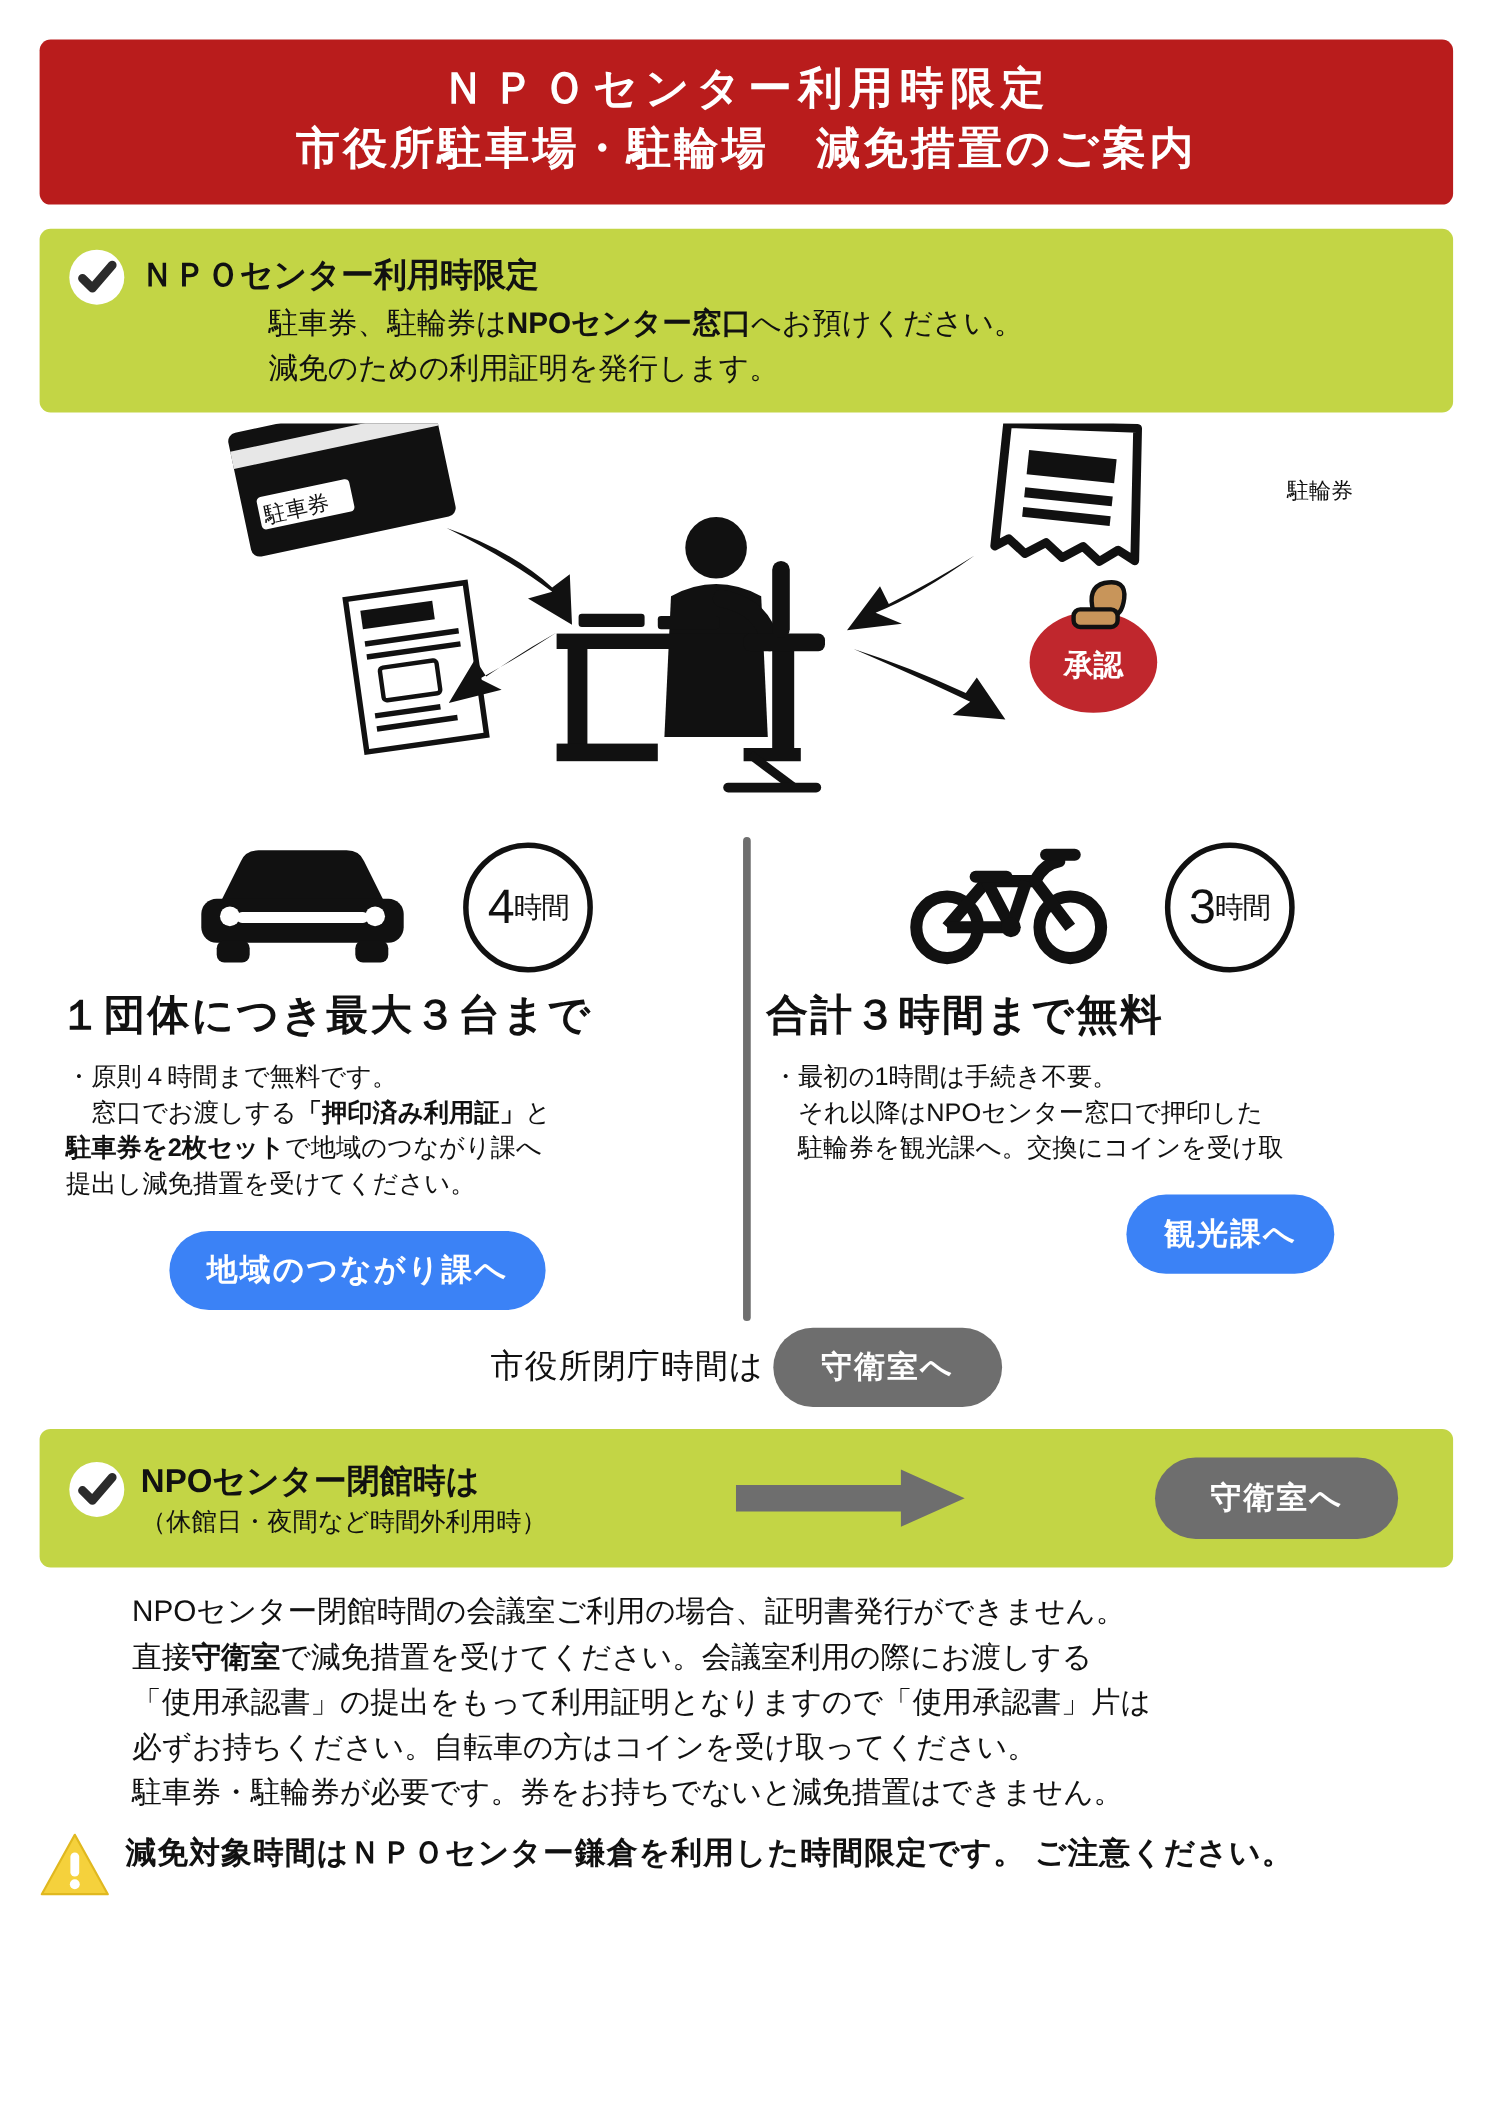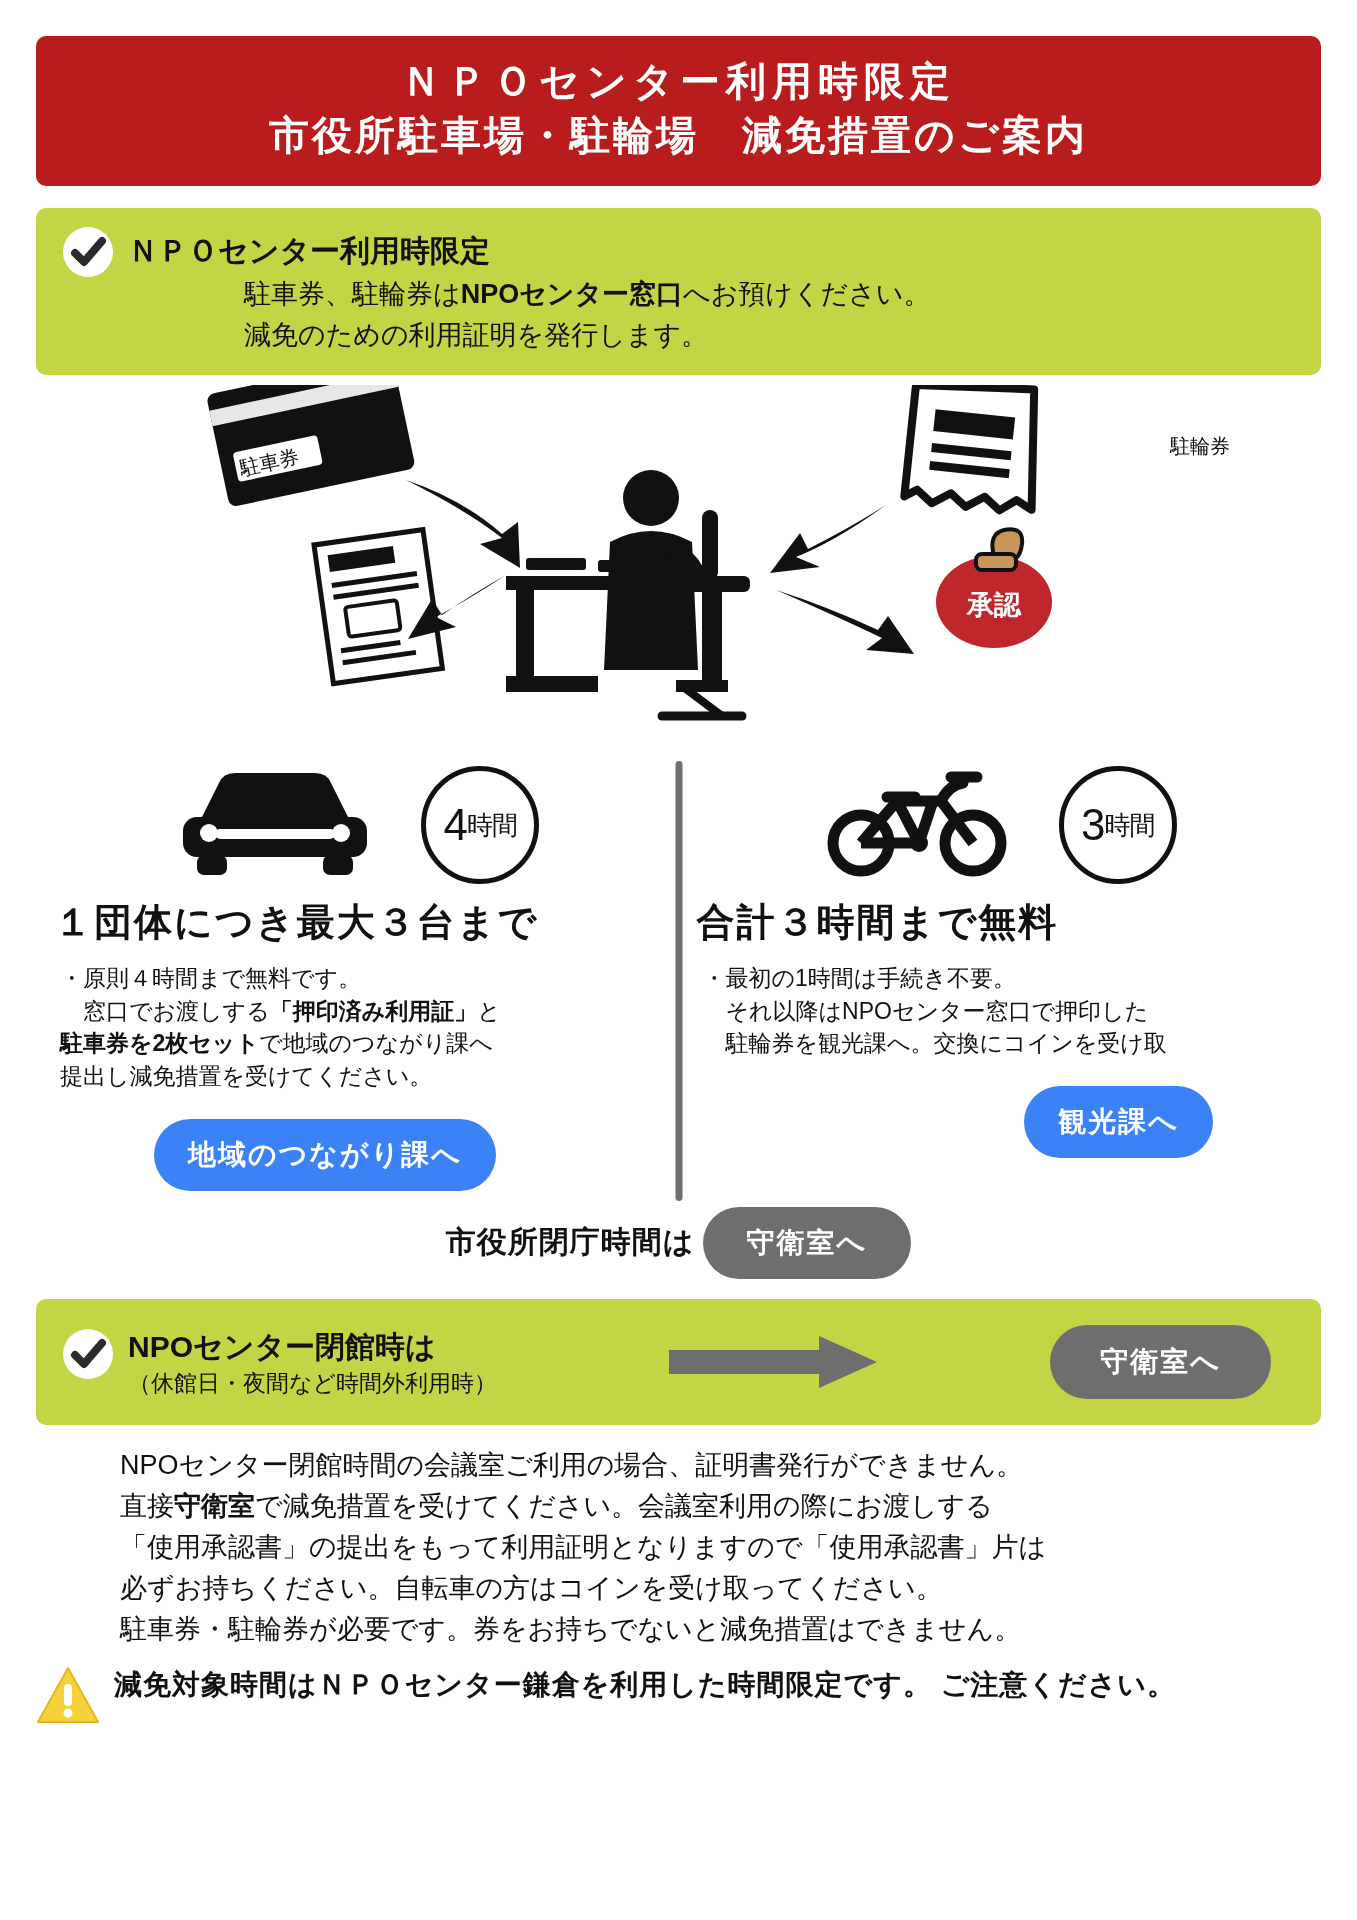--- a/index.html
+++ b/index.html
@@ -172,21 +172,21 @@
   
   .closed-row {
     display: flex;
     align-items: center;
     justify-content: center;
     gap: 0px;
     margin: 16px 36px 0 36px;
   }
   .closed-label {
     font-size: 30px;
-    font-weight: bold;
+    font-weight: normal;
     letter-spacing: 1px;
     color: #111;
     margin-right: 8px;
   }
   .closed-pill {
     background: #6e6e6e;
     color: #fff;
     border-radius: 40px;
     font-size: 28px;
     font-weight: bold;

